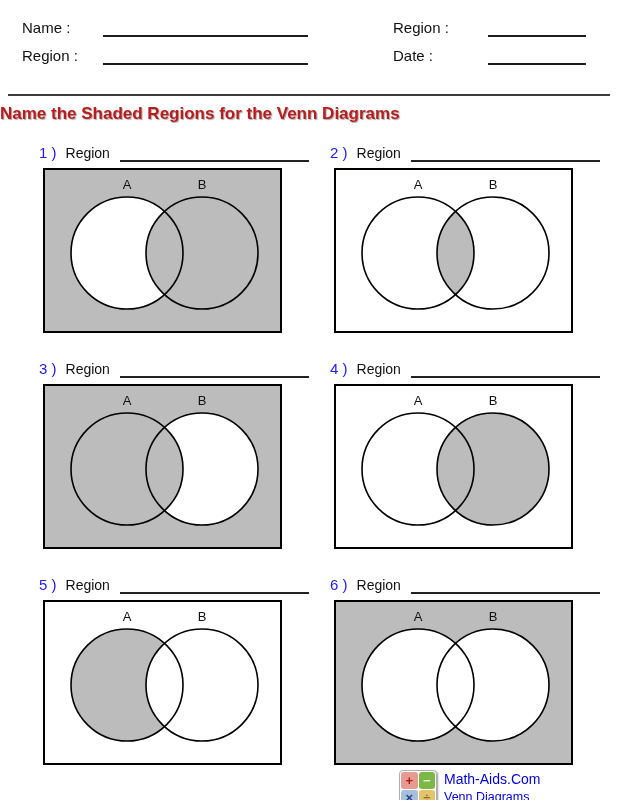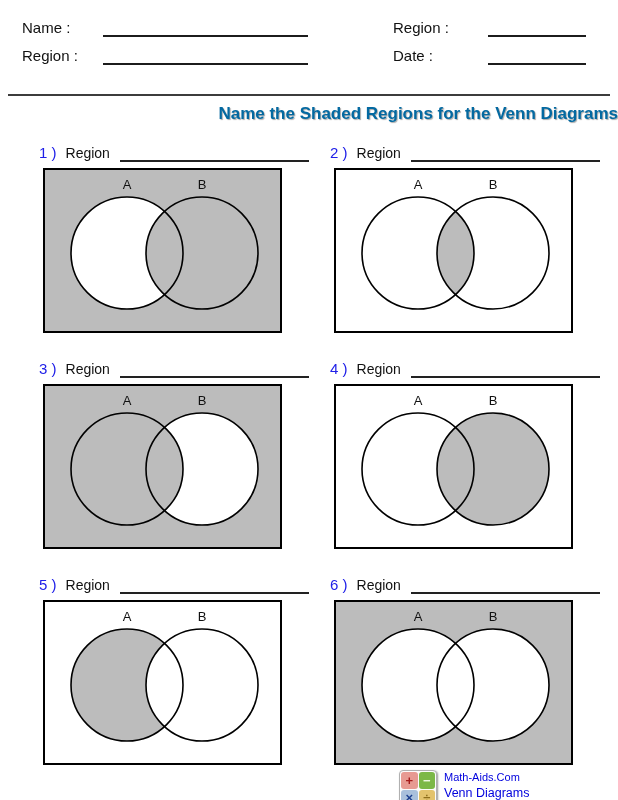--- a/index.html
+++ b/index.html
@@ -19,22 +19,22 @@
   .hdr-col-left  .hdr-label { width: 81px; }
   .hdr-col-right .hdr-label { width: 95px; }
   .write-line { display: inline-block; border-bottom: 2px solid #1c1c1c; height: 15px; margin-bottom: -1px; }
   .write-line.long  { width: 205px; }
   .write-line.short { width: 98px; }
 
   .divider { border: none; border-top: 2px solid #3c3c3c; margin: 20px 8px 0 8px; }
 
   
   .title {
-    margin: 8px 0 0 0; text-align: right;
-    font-size: 17px; font-weight: bold; color: #0369a1;
+    margin: 8px 0 0 0; text-align: left;
+    font-size: 17px; font-weight: bold; color: #b91c1c;
     text-shadow: 1px 1px 1px #a9a9a9;
   }
 
   
   .grid {
     display: grid; grid-template-columns: 270px 270px;
     column-gap: 21px; row-gap: 22px;
     margin: 15px 0 0 39px;
   }
   .cell { width: 270px; }
@@ -55,21 +55,21 @@
   }
   .tile {
     border-radius: 3px; display: flex; align-items: center; justify-content: center;
     font-weight: bold; font-size: 13px; line-height: 1;
   }
   .tile-plus   { background: #e79a92; color: #a61c1c; }
   .tile-minus  { background: #7cb847; color: #eef7e0; }
   .tile-times  { background: #a9c0dc; color: #1c3f8f; }
   .tile-divide { background: #e3c36d; color: #8f6f1c; }
   .brand-text { display: flex; flex-direction: column; padding-top: 1px; }
-  .brand-site { font-size: 11px; color: #0000dd; text-decoration: none; }
+  .brand-site { font-size: 14px; color: #0000dd; text-decoration: none; }
   .brand-sub  { font-size: 12.5px; color: #0000dd; margin-top: 3px; }
 </style>
 </head>
 <body>
 
 <div class="page">
 
   <header class="header">
     <div class="hdr-col-left">
       <div class="hdr-row">

